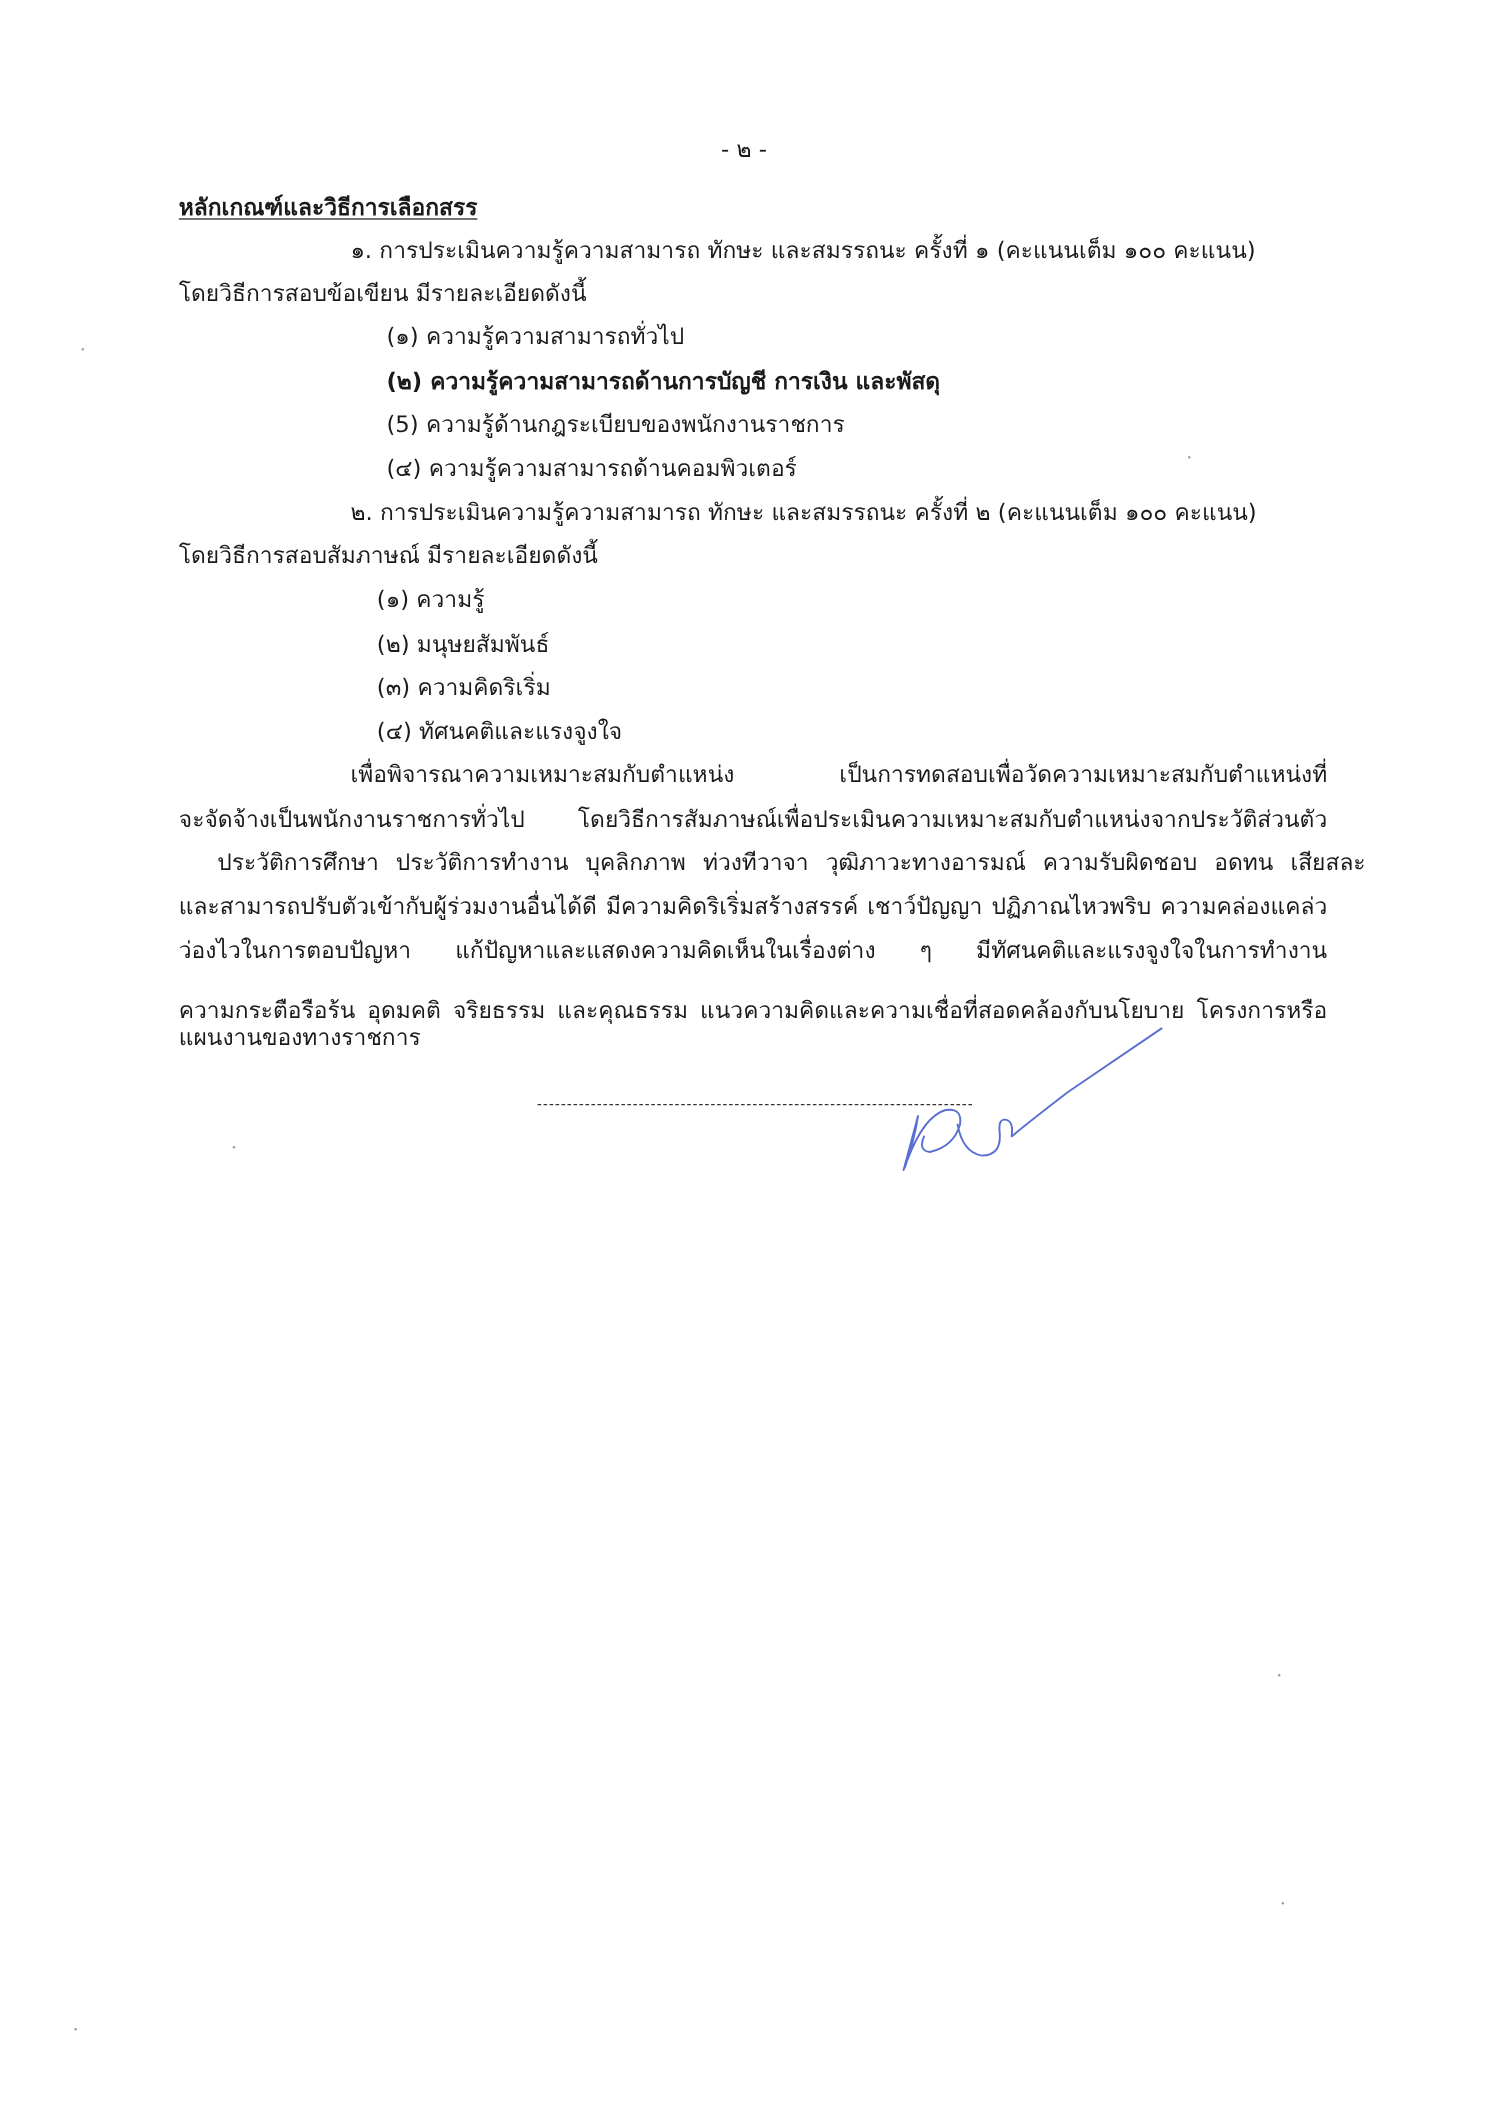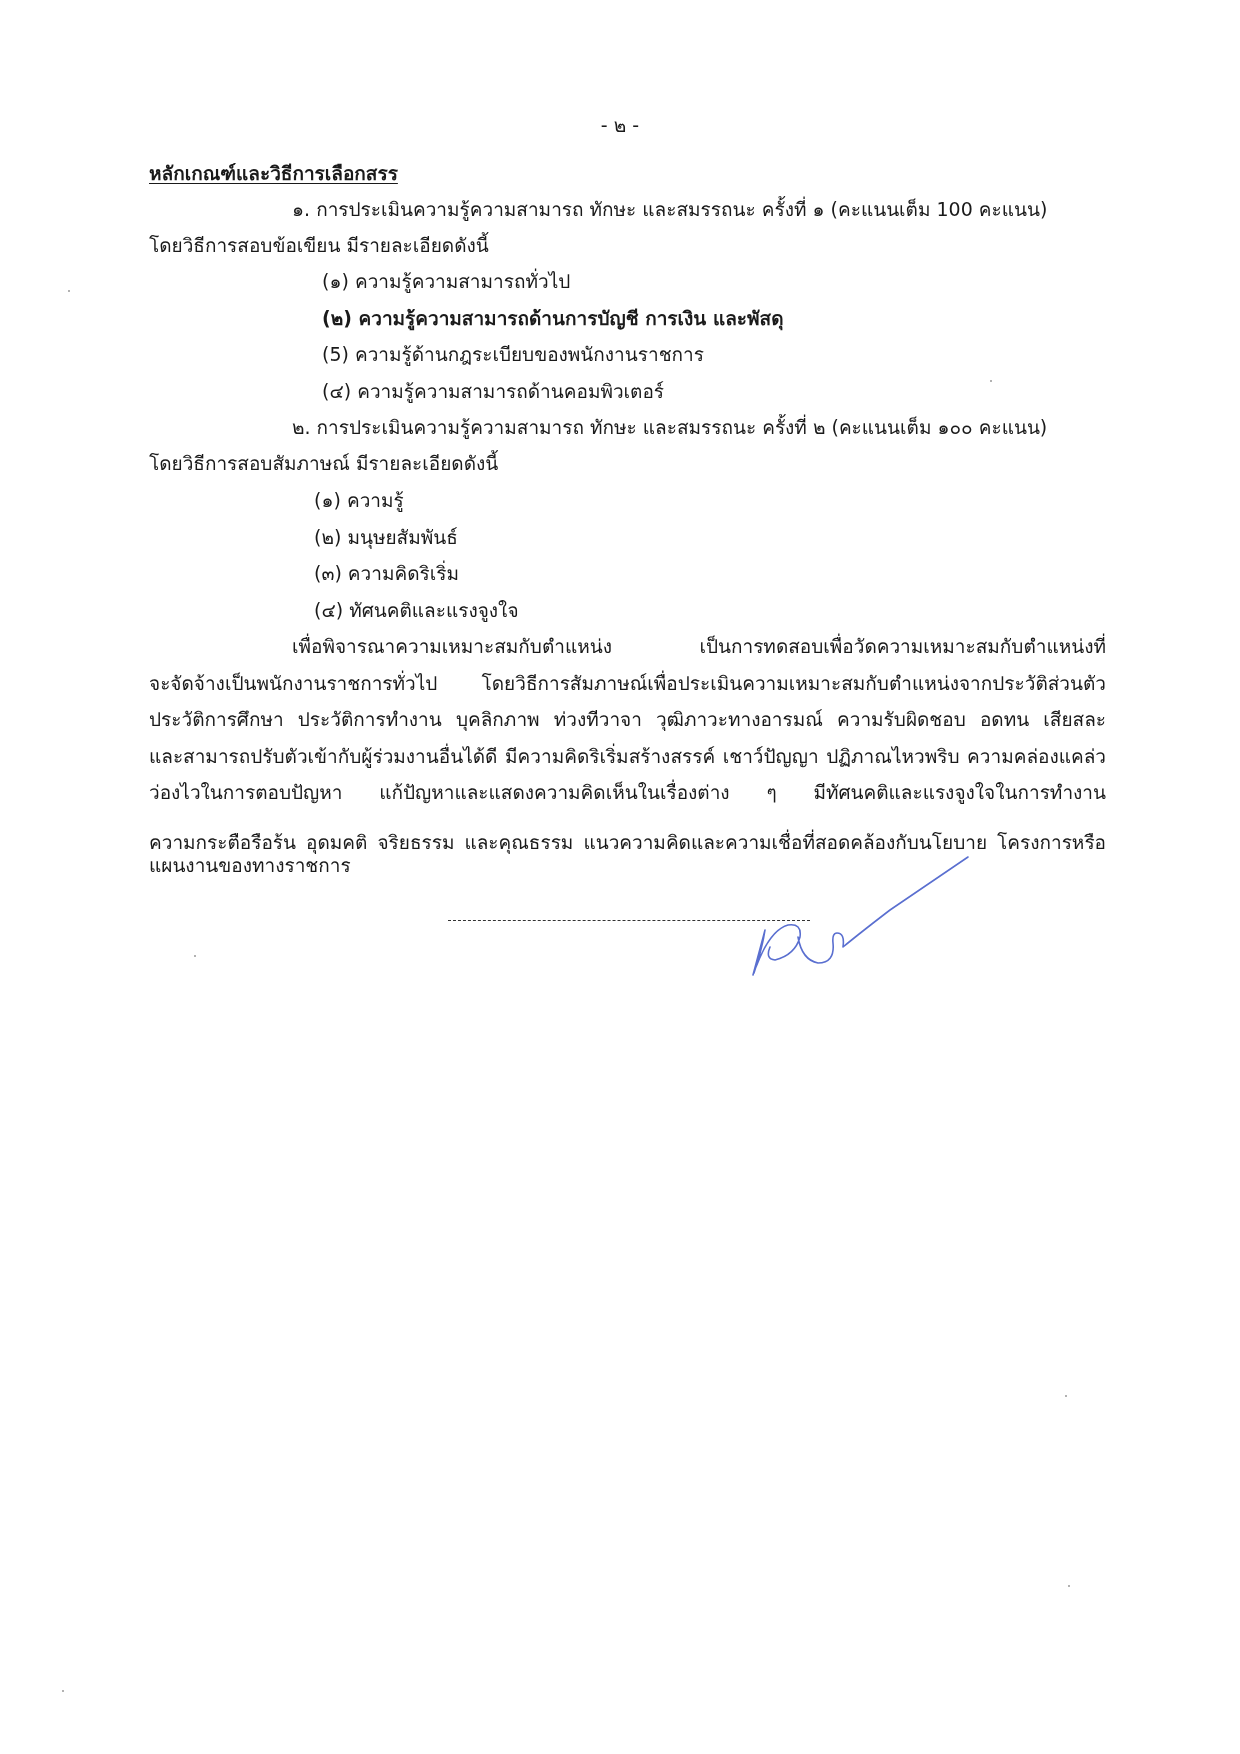--- a/index.html
+++ b/index.html
@@ -71,37 +71,37 @@
   </style>
 </head>
 <body>
 
 <div class="page">
 
   <div class="line page-number">- ๒ -</div>
 
   <div class="line heading">หลักเกณฑ์และวิธีการเลือกสรร</div>
 
-  <div class="line" style="left:292px; top:196px;">๑. การประเมินความรู้ความสามารถ ทักษะ และสมรรถนะ ครั้งที่ ๑ (คะแนนเต็ม 100 คะแนน)</div>
+  <div class="line" style="left:292px; top:196px;">๑. การประเมินความรู้ความสามารถ ทักษะ และสมรรถนะ ครั้งที่ ๑ (คะแนนเต็ม ๑๐๐ คะแนน)</div>
   <div class="line" style="left:149px; top:232px;">โดยวิธีการสอบข้อเขียน มีรายละเอียดดังนี้</div>
   <div class="line" style="left:322px; top:268px;text-align:right;">(๑) ความรู้ความสามารถทั่วไป</div>
   <div class="line" style="left:322px; top:305px;font-weight:bold;">(๒) ความรู้ความสามารถด้านการบัญชี การเงิน และพัสดุ</div>
   <div class="line" style="left:322px; top:341px;">(5) ความรู้ด้านกฎระเบียบของพนักงานราชการ</div>
   <div class="line" style="left:322px; top:378px;">(๔) ความรู้ความสามารถด้านคอมพิวเตอร์</div>
 
   <div class="line" style="left:292px; top:414px;">๒. การประเมินความรู้ความสามารถ ทักษะ และสมรรถนะ ครั้งที่ ๒ (คะแนนเต็ม ๑๐๐ คะแนน)</div>
   <div class="line" style="left:149px; top:450px;">โดยวิธีการสอบสัมภาษณ์ มีรายละเอียดดังนี้</div>
   <div class="line" style="left:314px; top:487px;">(๑) ความรู้</div>
   <div class="line" style="left:314px; top:524px;">(๒) มนุษยสัมพันธ์</div>
   <div class="line" style="left:314px; top:560px;">(๓) ความคิดริเริ่ม</div>
   <div class="line" style="left:314px; top:597px;">(๔) ทัศนคติและแรงจูงใจ</div>
 
   <div class="line" style="left:292px; top:633px; width:814px; text-align:justify; text-align-last:justify;">เพื่อพิจารณาความเหมาะสมกับตำแหน่ง เป็นการทดสอบเพื่อวัดความเหมาะสมกับตำแหน่งที่</div>
   <div class="line justify" style="top:670px;">จะจัดจ้างเป็นพนักงานราชการทั่วไป โดยวิธีการสัมภาษณ์เพื่อประเมินความเหมาะสมกับตำแหน่งจากประวัติส่วนตัว</div>
-  <div class="line justify" style="top:706px;">ประวัติการศึกษา ประวัติการทำงาน บุคลิกภาพ ท่วงทีวาจา วุฒิภาวะทางอารมณ์ ความรับผิดชอบ อดทน เสียสละ</div>
+  <div class="line justify" style="top:706px;margin-left:32px;">ประวัติการศึกษา ประวัติการทำงาน บุคลิกภาพ ท่วงทีวาจา วุฒิภาวะทางอารมณ์ ความรับผิดชอบ อดทน เสียสละ</div>
   <div class="line justify" style="top:779px;">ว่องไวในการตอบปัญหา แก้ปัญหาและแสดงความคิดเห็นในเรื่องต่าง ๆ มีทัศนคติและแรงจูงใจในการทำงาน</div>
   <div class="line justify" style="top:743px;">และสามารถปรับตัวเข้ากับผู้ร่วมงานอื่นได้ดี มีความคิดริเริ่มสร้างสรรค์ เชาว์ปัญญา ปฏิภาณไหวพริบ ความคล่องแคล่ว</div>
   <div class="line justify" style="top:829px;">ความกระตือรือร้น อุดมคติ จริยธรรม และคุณธรรม แนวความคิดและความเชื่อที่สอดคล้องกับนโยบาย โครงการหรือ</div>
   <div class="line" style="left:149px; top:852px;">แผนงานของทางราชการ</div>
 
   <div class="dash-line"></div>
 
   <svg class="signature" viewBox="0 0 260 140">
     <path d="M13 120 L25 75 M25 75 Q22 95 14 118 M16 112 Q30 75 48 70 Q62 68 60 82 Q55 100 35 105 Q25 104 30 92 M58 82 Q62 105 78 108 Q95 108 93 88 Q92 78 97 78 Q105 78 103 92 Q120 78 150 55 Q190 28 228 2" fill="none" stroke="#5a6fd0" stroke-width="1.6" stroke-linecap="round" stroke-linejoin="round"></path>
   </svg>

